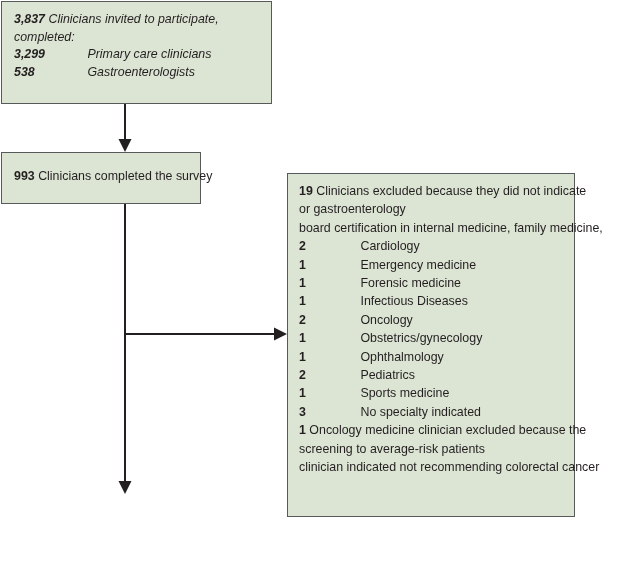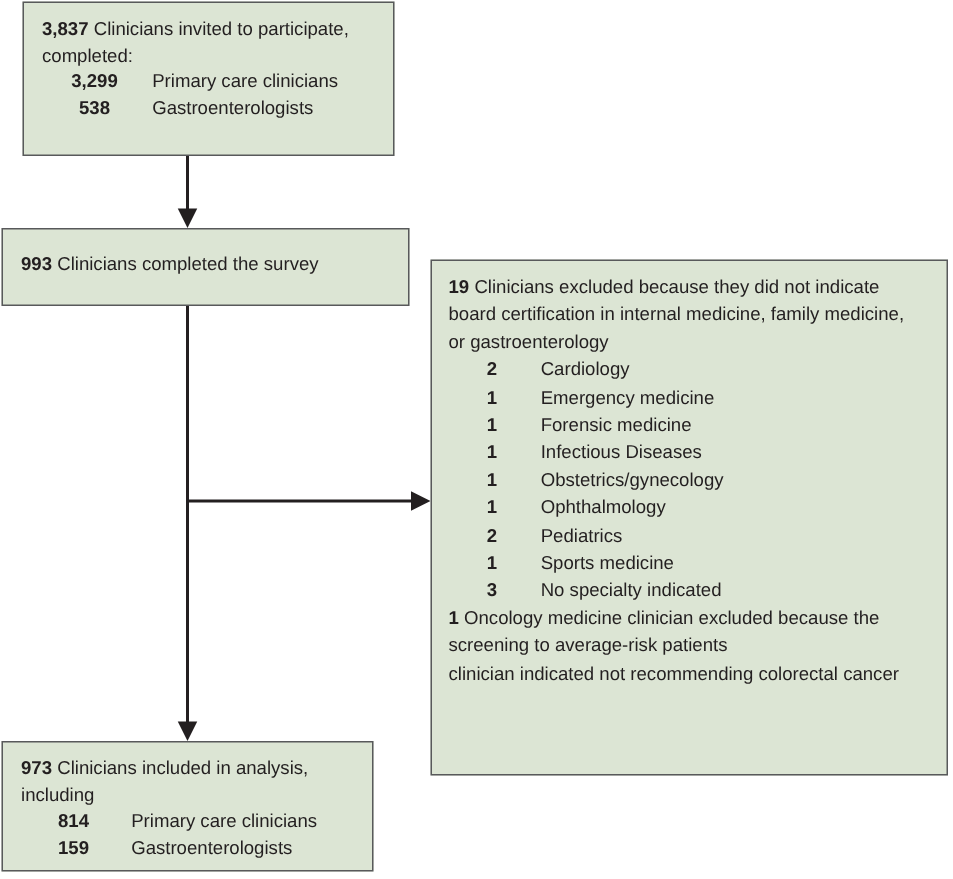--- a/index.html
+++ b/index.html
@@ -46,39 +46,39 @@
   .num {
     font-weight: bold;
   }
   
   .row-indent {
     display: block;
     white-space: nowrap;
   }
   .row-indent .num {
     display: inline-block;
-    text-align: center;
+    text-align: left;
     font-weight: bold;
   }
 
   
   #node-invited {
-    left: 15px; top: 1px;
-    width: 248px; height: 103px;
+    left: 1px; top: 1px;
+    width: 271px; height: 103px; font-style: italic;
   }
   #node-invited .num-col { width: 70px; }
 
   #node-completed {
     left: 1px; top: 152px;
-    width: 272px; height: 52px;
+    width: 200px; height: 52px;
   }
 
   #node-excluded {
     left: 287px; top: 173px;
-    width: 345px; height: 344px;
+    width: 288px; height: 344px;
   }
   #node-excluded .node-body {
     padding: 8px 8px 8px 11px;
     font-size: 12.4px;
     line-height: 18.4px;
   }
   #node-excluded .num-col { width: 58px; }
 
   #node-included {
     left: 1px; top: 494px;
@@ -120,41 +120,34 @@
 
   <div class="node" id="node-completed">
     <div class="node-body" style="padding-top:15px;">
       <div class="line"><span class="num">993</span> <span>Clinicians completed the survey</span></div>
     </div>
   </div>
 
   <div class="node" id="node-excluded">
     <div class="node-body">
       <div class="line"><span class="num">19</span> <span>Clinicians excluded because they did not indicate</span></div>
+      <div class="line"><span>or gastroenterology</span></div>
       <div class="line"><span>board certification in internal medicine, family medicine,</span></div>
-      <div class="line"><span>or gastroenterology</span></div>
 
       <div class="row-indent"><span class="num num-col">2</span> <span>Cardiology</span></div>
       <div class="row-indent"><span class="num num-col">1</span> <span>Emergency medicine</span></div>
       <div class="row-indent"><span class="num num-col">1</span> <span>Forensic medicine</span></div>
       <div class="row-indent"><span class="num num-col">1</span> <span>Infectious Diseases</span></div>
+      <div class="row-indent"><span class="num num-col">2</span> <span>Oncology</span></div>
       <div class="row-indent"><span class="num num-col">1</span> <span>Obstetrics/gynecology</span></div>
       <div class="row-indent"><span class="num num-col">1</span> <span>Ophthalmology</span></div>
       <div class="row-indent"><span class="num num-col">2</span> <span>Pediatrics</span></div>
       <div class="row-indent"><span class="num num-col">1</span> <span>Sports medicine</span></div>
       <div class="row-indent"><span class="num num-col">3</span> <span>No specialty indicated</span></div>
 
       <div class="line"><span class="num">1</span> <span>Oncology medicine clinician excluded because the</span></div>
       <div class="line"><span>screening to average-risk patients</span></div>
       <div class="line"><span>clinician indicated not recommending colorectal cancer</span></div>
     </div>
   </div>
 
-  <div class="node" id="node-included">
-    <div class="node-body">
-      <div class="line"><span class="num">973</span> <span>Clinicians included in analysis,</span></div>
-      <div class="line"><span>including</span></div>
-      <div class="row-indent"><span class="num num-col">814</span> <span>Primary care clinicians</span></div>
-      <div class="row-indent"><span class="num num-col">159</span> <span>Gastroenterologists</span></div>
-    </div>
-  </div>
 
 </div>
 
 </body></html>

